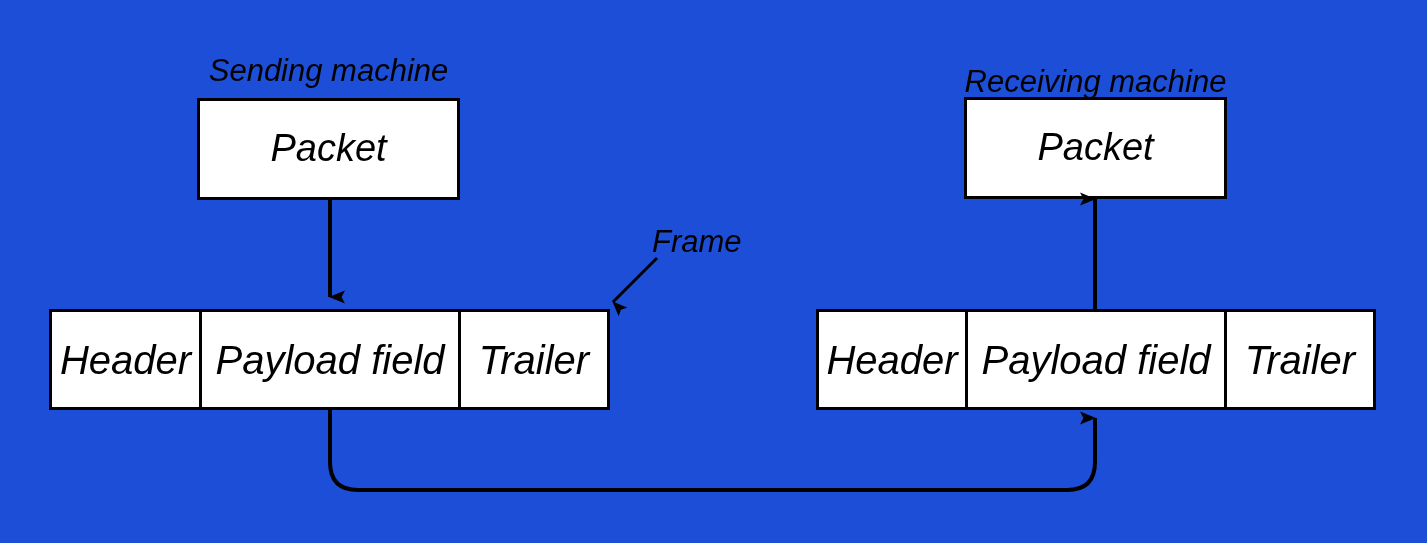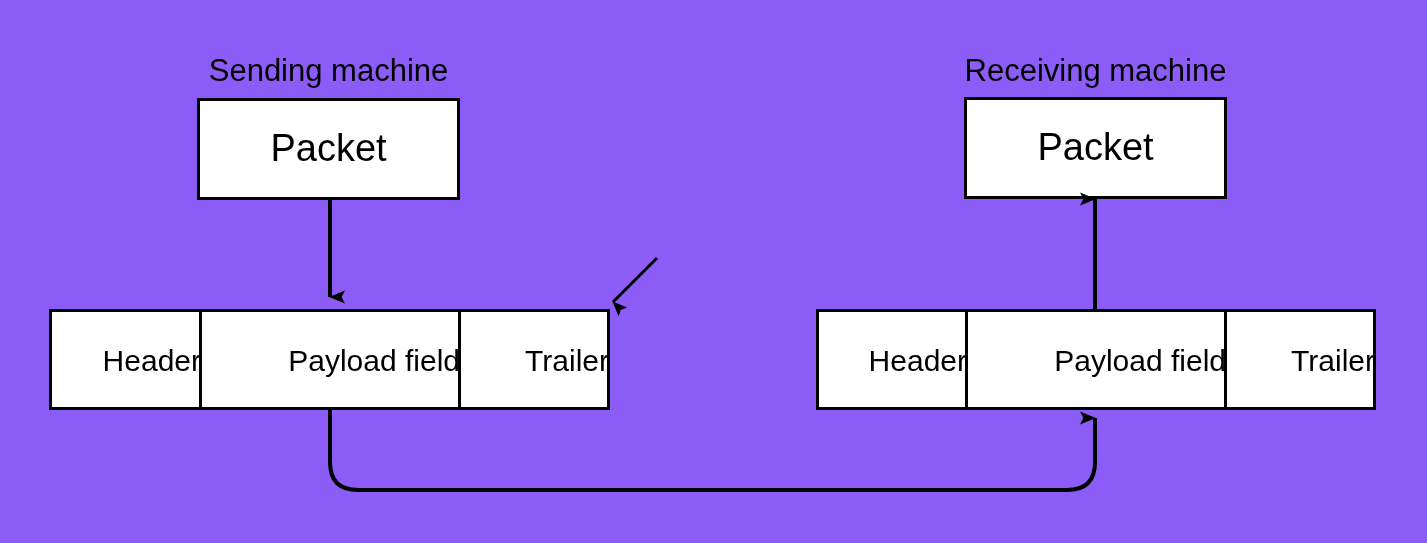--- a/index.html
+++ b/index.html
@@ -5,23 +5,24 @@
 <style>
   html, body {
     margin: 0;
     padding: 0;
     background: #ffffff;
   }
   #canvas {
     position: relative;
     width: 1427px;
     height: 543px;
-    background: #8b5cf6;
+    background: #1d4ed8;
     font-family: "Liberation Sans", "DejaVu Sans", sans-serif;
     overflow: hidden;
+    font-style: italic;
   }
   svg.layer {
     position: absolute;
     left: 0;
     top: 0;
     width: 1427px;
     height: 543px;
     pointer-events: none;
   }
   .lbl {
@@ -29,22 +30,21 @@
     color: #000000;
     font-size: 31px;
     line-height: 31px;
     white-space: nowrap;
     text-align: center;
   }
   .title-lbl {
     font-size: 31px;
   }
   .cell-lbl {
-    font-size: 30px;
-    text-align: right;
+    font-size: 40px;
   }
   .frame-lbl {
     font-size: 31px;
   }
   .box-lbl {
     font-size: 38px;
   }
 </style>
 </head>
 <body>
@@ -88,22 +88,23 @@
   </svg>
 
   <div class="lbl title-lbl" style="left:198px; top:55px; width:261px;">Sending machine</div>
 
   <div class="lbl box-lbl" style="left:198px; top:133px; width:261px;">Packet</div>
 
   <div class="lbl cell-lbl" style="left:50px; top:345px; width:151px;">Header</div>
   <div class="lbl cell-lbl" style="left:200px; top:345px; width:260px;">Payload field</div>
   <div class="lbl cell-lbl" style="left:459px; top:345px; width:150px;">Trailer</div>
 
+  <div class="lbl frame-lbl" style="left:652px; top:226px; width:100px; text-align:left;">Frame</div>
 
-  <div class="lbl title-lbl" style="left:950px; top:55px; width:291px;">Receiving machine</div>
+  <div class="lbl title-lbl" style="left:950px; top:66px; width:291px;">Receiving machine</div>
 
   <div class="lbl box-lbl" style="left:965px; top:132px; width:261px;">Packet</div>
 
   <div class="lbl cell-lbl" style="left:817px; top:345px; width:150px;">Header</div>
   <div class="lbl cell-lbl" style="left:966px; top:345px; width:260px;">Payload field</div>
   <div class="lbl cell-lbl" style="left:1225px; top:345px; width:150px;">Trailer</div>
 
 </div>
 
 </body></html>

